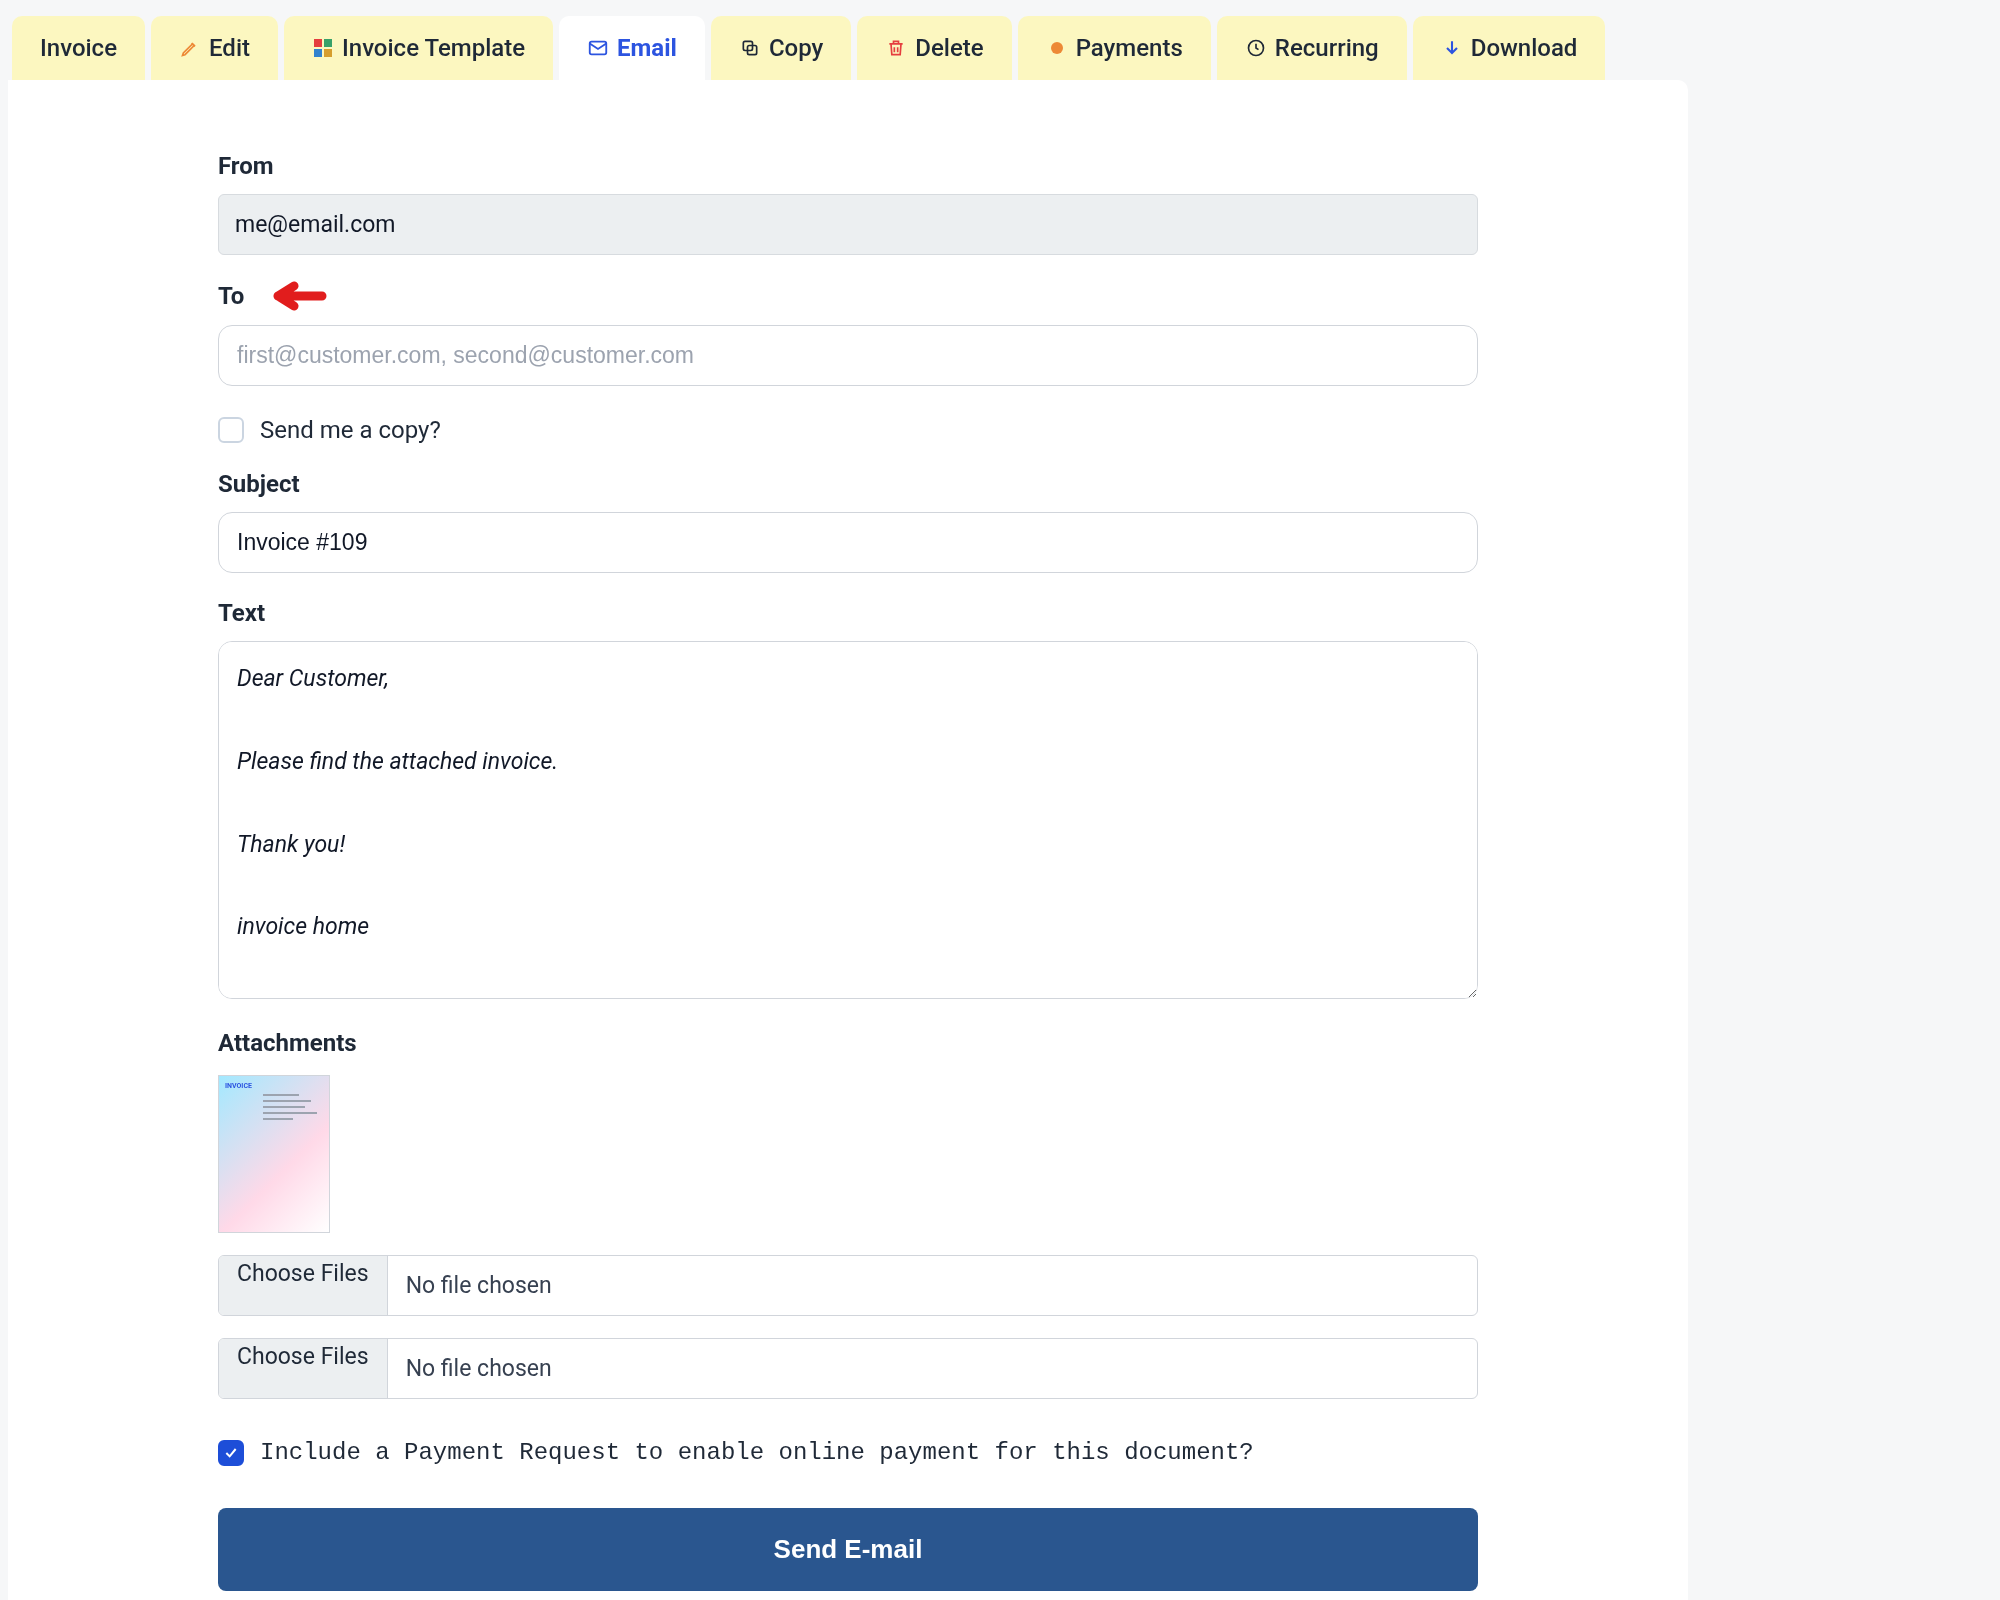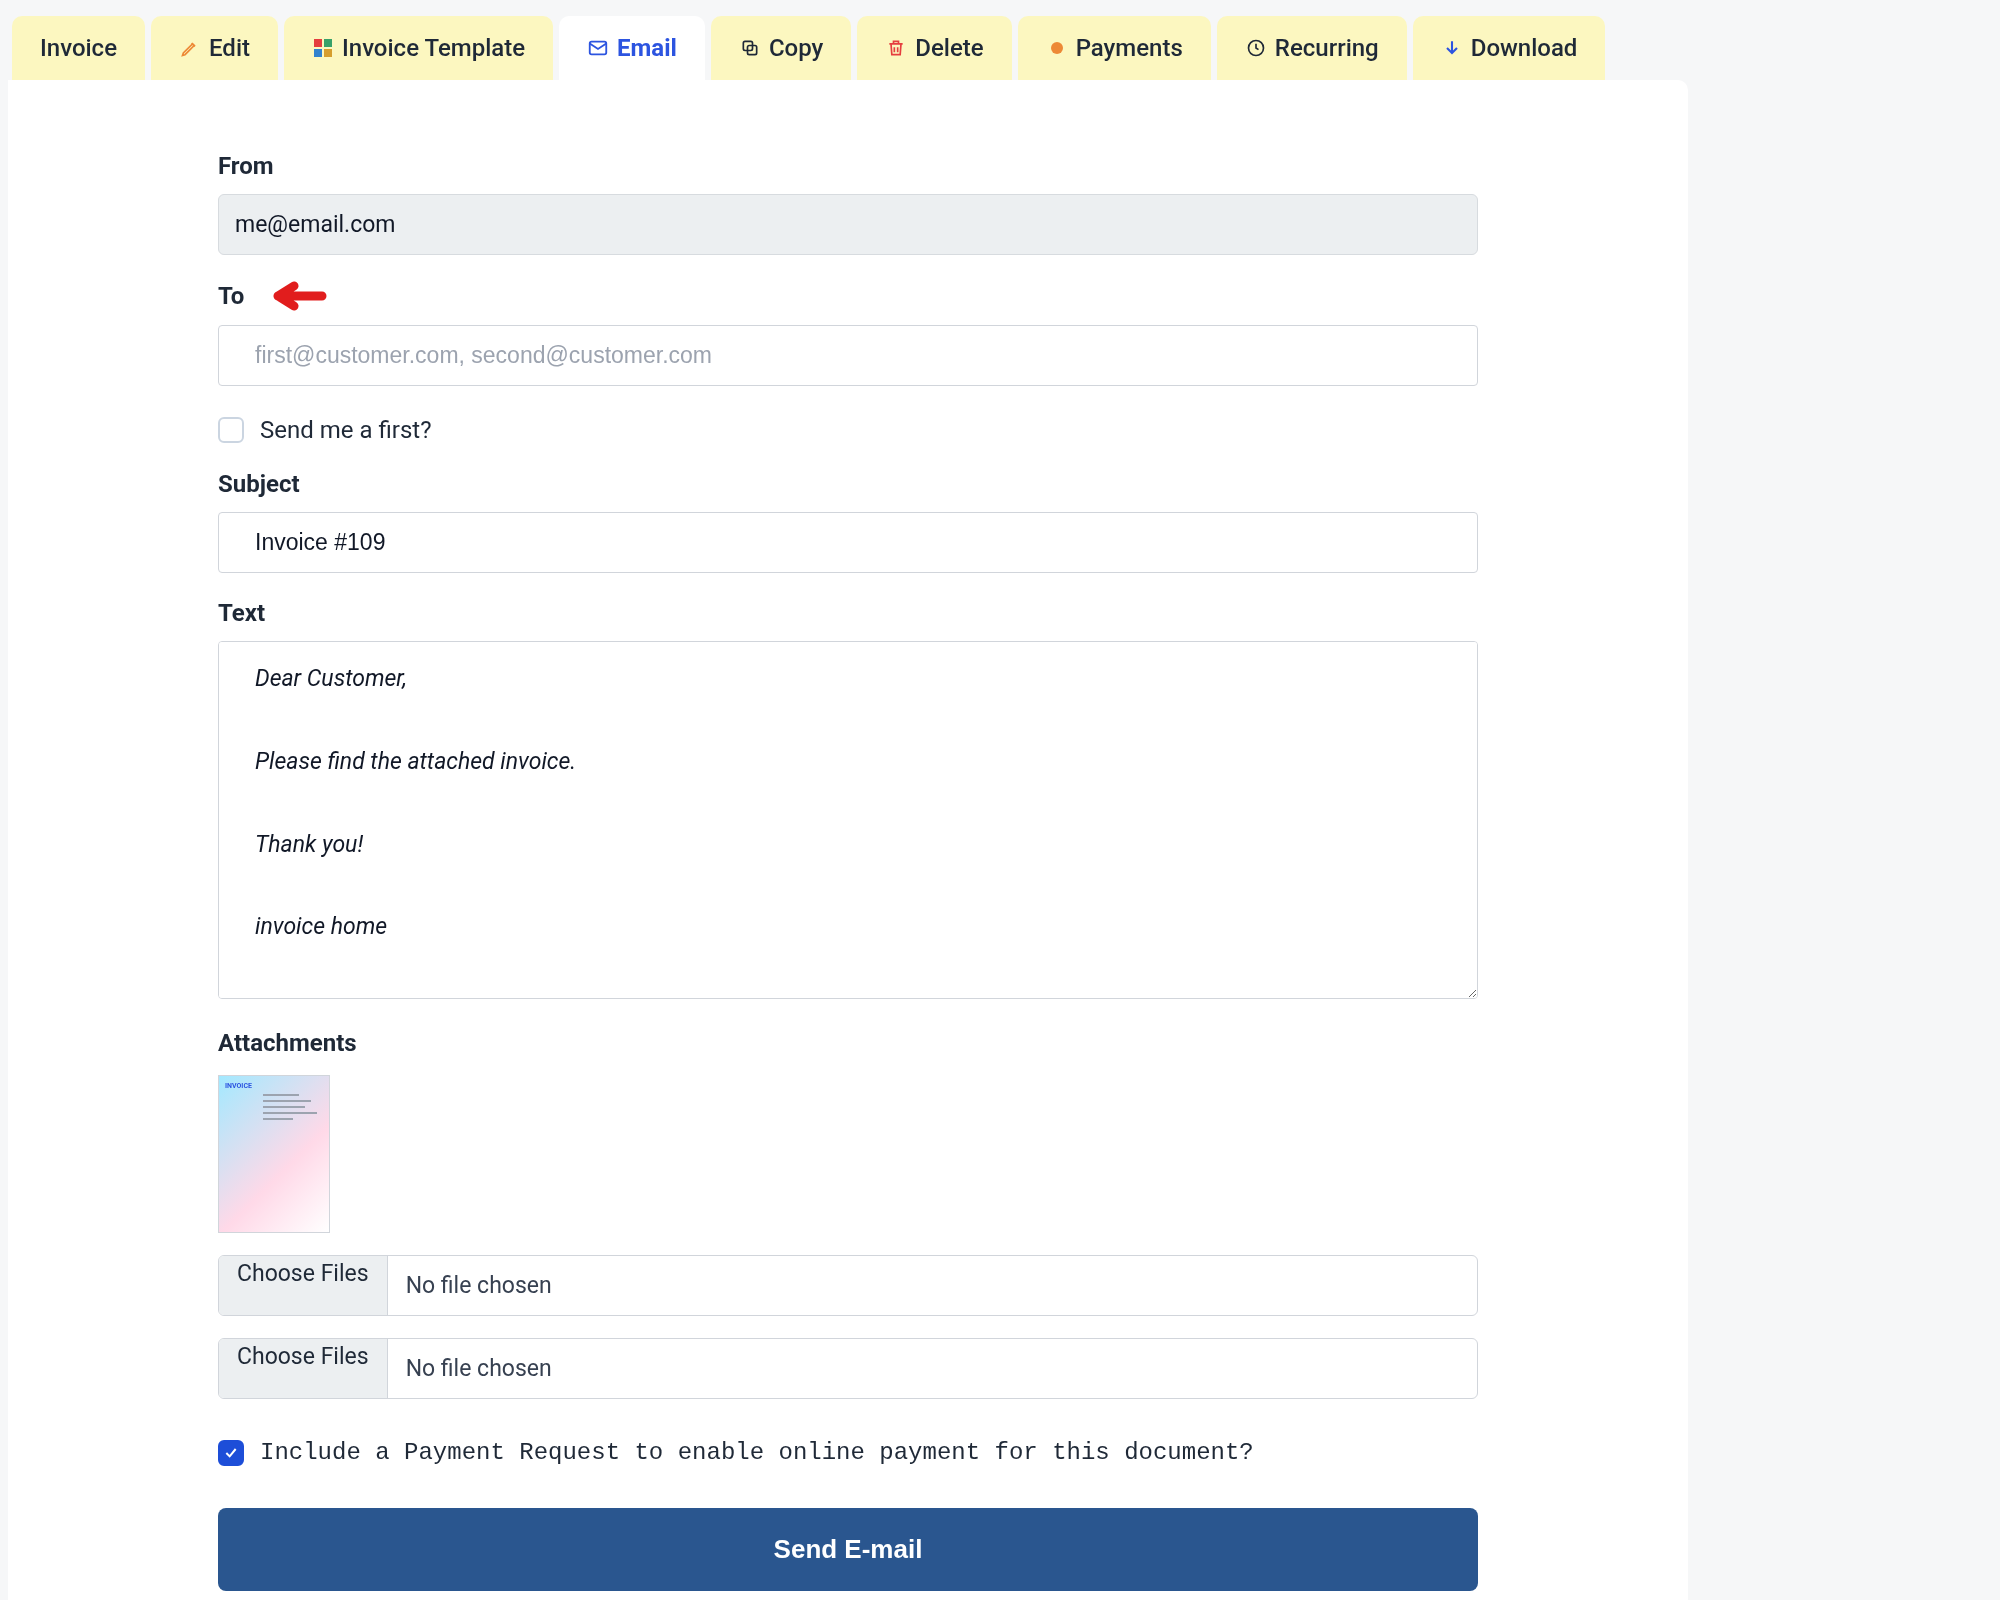--- a/index.html
+++ b/index.html
@@ -76,22 +76,22 @@
     border: 1px solid #d7dbdf;
     border-radius: 6px;
     padding: 16px 16px;
     font-size: 23px;
     color: #111827;
   }
   .input {
     width: 100%;
     background: #ffffff;
     border: 1px solid #d1d5db;
-    border-radius: 4px;
-    padding: 16px 36px;
+    border-radius: 14px;
+    padding: 16px 18px;
     font-size: 23px;
     color: #111827;
   }
   .input::placeholder { color: #9ca3af; }
   textarea.input {
     resize: both;
     height: 358px;
     line-height: 1.8;
     font-family: inherit;
     font-style: italic;
@@ -243,21 +243,21 @@
               <path d="M58 15 H14 M14 15 L30 5 M14 15 L30 25" stroke="#e11d1d" stroke-width="9" fill="none" stroke-linecap="round" stroke-linejoin="round"></path>
             </svg>
         </span>
       </div>
       <input class="input" placeholder="first@customer.com, second@customer.com" style="">
 
       <div class="checkbox-row">
         <span class="checkbox">
           
         </span>
-        <span>Send me a first?</span>
+        <span>Send me a copy?</span>
       </div>
 
       <div class="label">Subject</div>
       <input class="input" value="Invoice #109" style="">
 
       <div class="label">Text</div>
       <textarea class="input" style="">Dear Customer,
 
 Please find the attached invoice.
 

